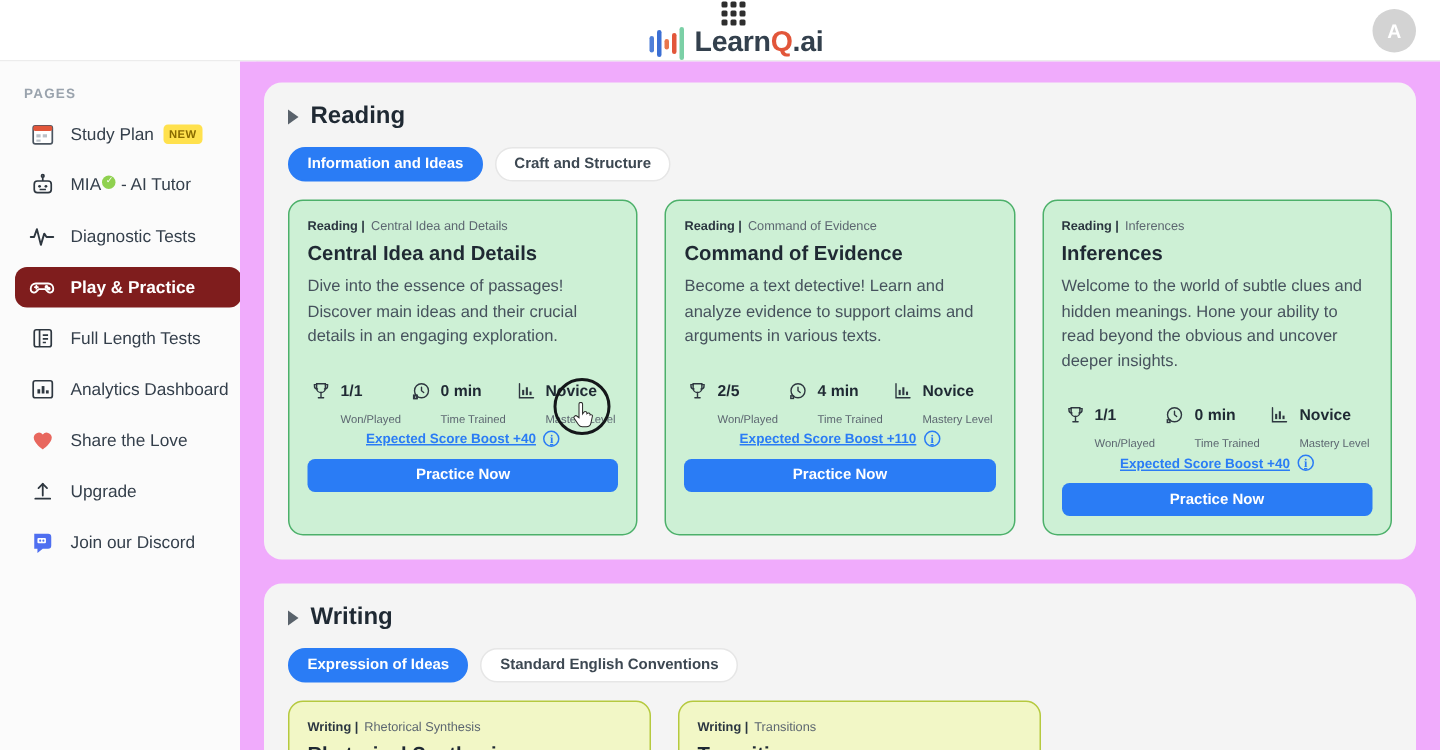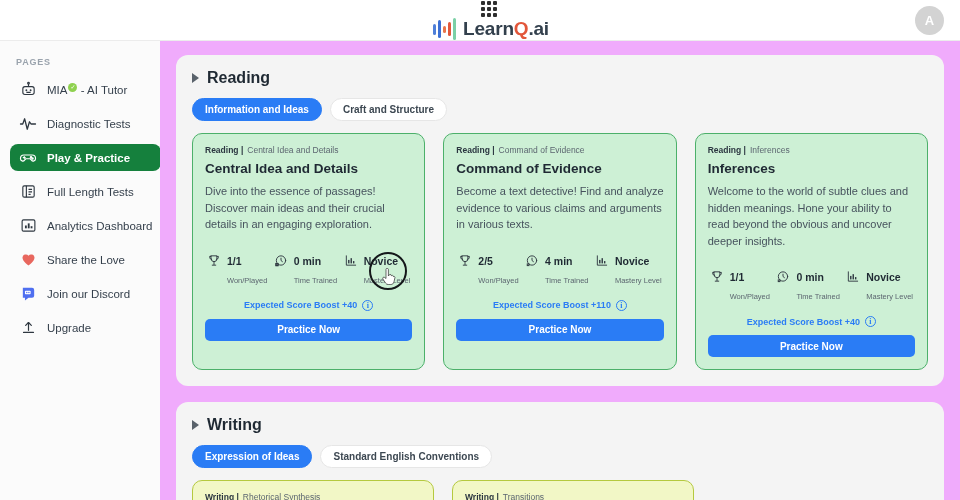--- a/index.html
+++ b/index.html
@@ -61,21 +61,21 @@
   .pages-label {
     font-size: 9px; font-weight: 700; letter-spacing: 0.8px;
     color: #9aa3ad; margin-left: 16px; margin-bottom: 9px;
   }
   .nav-item {
     display: flex; align-items: center;
     height: 27px; margin: 0 10px 7px 10px;
     padding-left: 8px; border-radius: 8px;
     cursor: pointer;
   }
-  .nav-item.active { background: #15803d; }
+  .nav-item.active { background: #7f1d1d; }
   .nav-item.active .nav-label { color: #ffffff; font-weight: 600; }
   .nav-icon {
     width: 20px; height: 20px; margin-right: 9px;
     display: flex; align-items: center; justify-content: center;
     flex: 0 0 20px;
   }
   .nav-label { font-size: 11.5px; color: #343f4b; white-space: nowrap; }
   .badge-new {
     margin-left: 6px; background: #ffe14d; color: #8a6b00;
     font-size: 7.5px; font-weight: 800; letter-spacing: 0.3px;
@@ -136,24 +136,25 @@
   .card-title { font-size: 13.5px; font-weight: 700; color: #1f2933; margin-bottom: 7px; }
   .card-desc { font-size: 11px; line-height: 1.5; color: #46525d; }
 
   .stats { display: flex; justify-content: space-between; margin-top: 18px; padding: 0 2px; }
   .stat { display: flex; align-items: flex-start; gap: 5px; }
   .stat-icon { width: 15px; height: 16px; flex: 0 0 15px; margin-top: 2px; }
   .stat-val { font-size: 10.5px; font-weight: 700; color: #1f2933; line-height: 1.15; }
   .stat-lbl { font-size: 7.5px; color: #5c6670; white-space: nowrap; }
 
   .boost {
-    text-align: center; margin-top: 13px;
+    text-align: center; 
     font-size: 9px; font-weight: 600; color: #2a7cf5;
     display: flex; align-items: center; justify-content: center; gap: 5px;
     cursor: pointer;
+    text-decoration: underline;
   }
   .info-dot {
     width: 11px; height: 11px; border-radius: 50%;
     border: 1px solid #2a7cf5; color: #2a7cf5;
     font-size: 8px; font-weight: 700; line-height: 9px; text-align: center;
     font-family: "Liberation Serif", serif;
   }
   .practice-btn {
     margin-top: 8px; width: 100%; height: 22px;
     background: #2a7cf5; color: #ffffff; border: none;
@@ -195,20 +196,33 @@
         <span class="b5"></span>
     </div>
     <div class="brand-text"><span>Learn</span><span class="q">Q</span><span>.ai</span></div>
   </div>
   <div class="avatar">A</div>
 </div>
 
 <div class="sidebar">
   <div class="pages-label">PAGES</div>
 
+  <div class="nav-item">
+    <span class="nav-icon">
+      <svg width="17" height="17" viewBox="0 0 24 24">
+          <rect x="3" y="4" width="18" height="17" rx="2" fill="#fff" stroke="#4b5560" stroke-width="1.6"></rect>
+          <rect x="3" y="4" width="18" height="5" rx="2" fill="#e2563a"></rect>
+          <rect x="6" y="12" width="4" height="3" fill="#b9c0c7"></rect>
+          <rect x="12" y="12" width="4" height="3" fill="#b9c0c7"></rect>
+          <rect x="6" y="17" width="4" height="2" fill="#b9c0c7"></rect>
+        </svg>
+    </span>
+    <span class="nav-label">Study Plan</span>
+    <span class="badge-new">NEW</span>
+  </div>
 
   <div class="nav-item">
     <span class="nav-icon">
       <svg width="17" height="17" viewBox="0 0 24 24" fill="none" stroke="#2e3740" stroke-width="1.6">
           <rect x="4" y="8" width="16" height="11" rx="3"></rect>
           <circle cx="9" cy="13" r="1.3" fill="#2e3740" stroke="none"></circle>
           <circle cx="15" cy="13" r="1.3" fill="#2e3740" stroke="none"></circle>
           <path d="M12 4v4M9 16h6"></path>
           <circle cx="12" cy="3.2" r="1.2"></circle>
         </svg>
@@ -264,39 +278,39 @@
     <span class="nav-icon">
       <svg width="17" height="17" viewBox="0 0 24 24">
           <path d="M12 20.5S3.5 14.8 3.5 9.3A4.8 4.8 0 0 1 12 6.6a4.8 4.8 0 0 1 8.5 2.7c0 5.5-8.5 11.2-8.5 11.2z" fill="#e8675e"></path>
         </svg>
     </span>
     <span class="nav-label">Share the Love</span>
   </div>
 
   <div class="nav-item">
     <span class="nav-icon">
+      <svg width="17" height="17" viewBox="0 0 24 24" fill="none" stroke="#2e3740" stroke-width="1.7" stroke-linecap="round" stroke-linejoin="round">
+          <path d="M12 16V5"></path>
+          <path d="M8 9l4-4 4 4"></path>
+          <path d="M5 19h14"></path>
+        </svg>
+    </span>
+    <span class="nav-label">Upgrade</span>
+  </div>
+
+  <div class="nav-item">
+    <span class="nav-icon">
       <svg width="17" height="17" viewBox="0 0 24 24">
           <path d="M4 4h13a3 3 0 0 1 3 3v8a3 3 0 0 1-3 3h-5l-5 4v-4H4z" fill="#4f6ff0"></path>
           <rect x="7" y="8" width="8" height="5" rx="1" fill="#ffffff"></rect>
           <circle cx="9.6" cy="10.5" r="1" fill="#4f6ff0"></circle>
           <circle cx="12.6" cy="10.5" r="1" fill="#4f6ff0"></circle>
         </svg>
     </span>
     <span class="nav-label">Join our Discord</span>
-  </div>
-
-  <div class="nav-item">
-    <span class="nav-icon">
-      <svg width="17" height="17" viewBox="0 0 24 24" fill="none" stroke="#2e3740" stroke-width="1.7" stroke-linecap="round" stroke-linejoin="round">
-          <path d="M12 16V5"></path>
-          <path d="M8 9l4-4 4 4"></path>
-          <path d="M5 19h14"></path>
-        </svg>
-    </span>
-    <span class="nav-label">Upgrade</span>
   </div>
 </div>
 
 <div class="main">
 
   <div class="section">
     <div class="section-head">
       <span class="caret"></span>
       <span class="section-title">Reading</span>
     </div>
@@ -368,21 +382,21 @@
               <path d="M8 2c0-1 .9-1.8 1.9-1.8S11.8 1 11.8 2v10.5l1.4-1.8c.6-.8 1.8-.9 2.6-.3.6.5.8 1.2.6 1.9l.8-.5c.8-.5 1.9-.2 2.4.6.2.4.3.8.2 1.2l.5-.2c.9-.3 1.9.2 2.1 1.1l-1.7 7.8c-.5 2.3-2.5 3.9-4.9 3.9h-4.3c-1.6 0-3.1-.8-4-2.1L3 17.4c-.6-.9-.4-2 .4-2.6.8-.6 1.9-.5 2.6.2L8 16.6z" fill="#ffffff" stroke="#2a2a2a" stroke-width="1.1"></path>
             </svg>
         </span>
       </div>
 
       <div class="card green">
         <div class="card-eyebrow">
           <b>Reading |</b><span>Command of Evidence</span>
         </div>
         <div class="card-title">Command of Evidence</div>
-        <div class="card-desc">Become a text detective! Find and analyze evidence to various claims and arguments in various texts.</div>
+        <div class="card-desc">Become a text detective! Learn and analyze evidence to support claims and arguments in various texts.</div>
         <div class="stats">
           <div class="stat">
             <span class="stat-icon">
               <svg width="14" height="15" viewBox="0 0 24 24" fill="none" stroke="#2e3740" stroke-width="1.6" stroke-linecap="round">
                   <path d="M7 4h10v5a5 5 0 0 1-10 0z"></path>
                   <path d="M7 5H4.5v1.5A3.5 3.5 0 0 0 8 10M17 5h2.5v1.5A3.5 3.5 0 0 1 16 10"></path>
                   <path d="M12 14v5M9 20h6"></path>
                 </svg>
             </span>
             <span>

